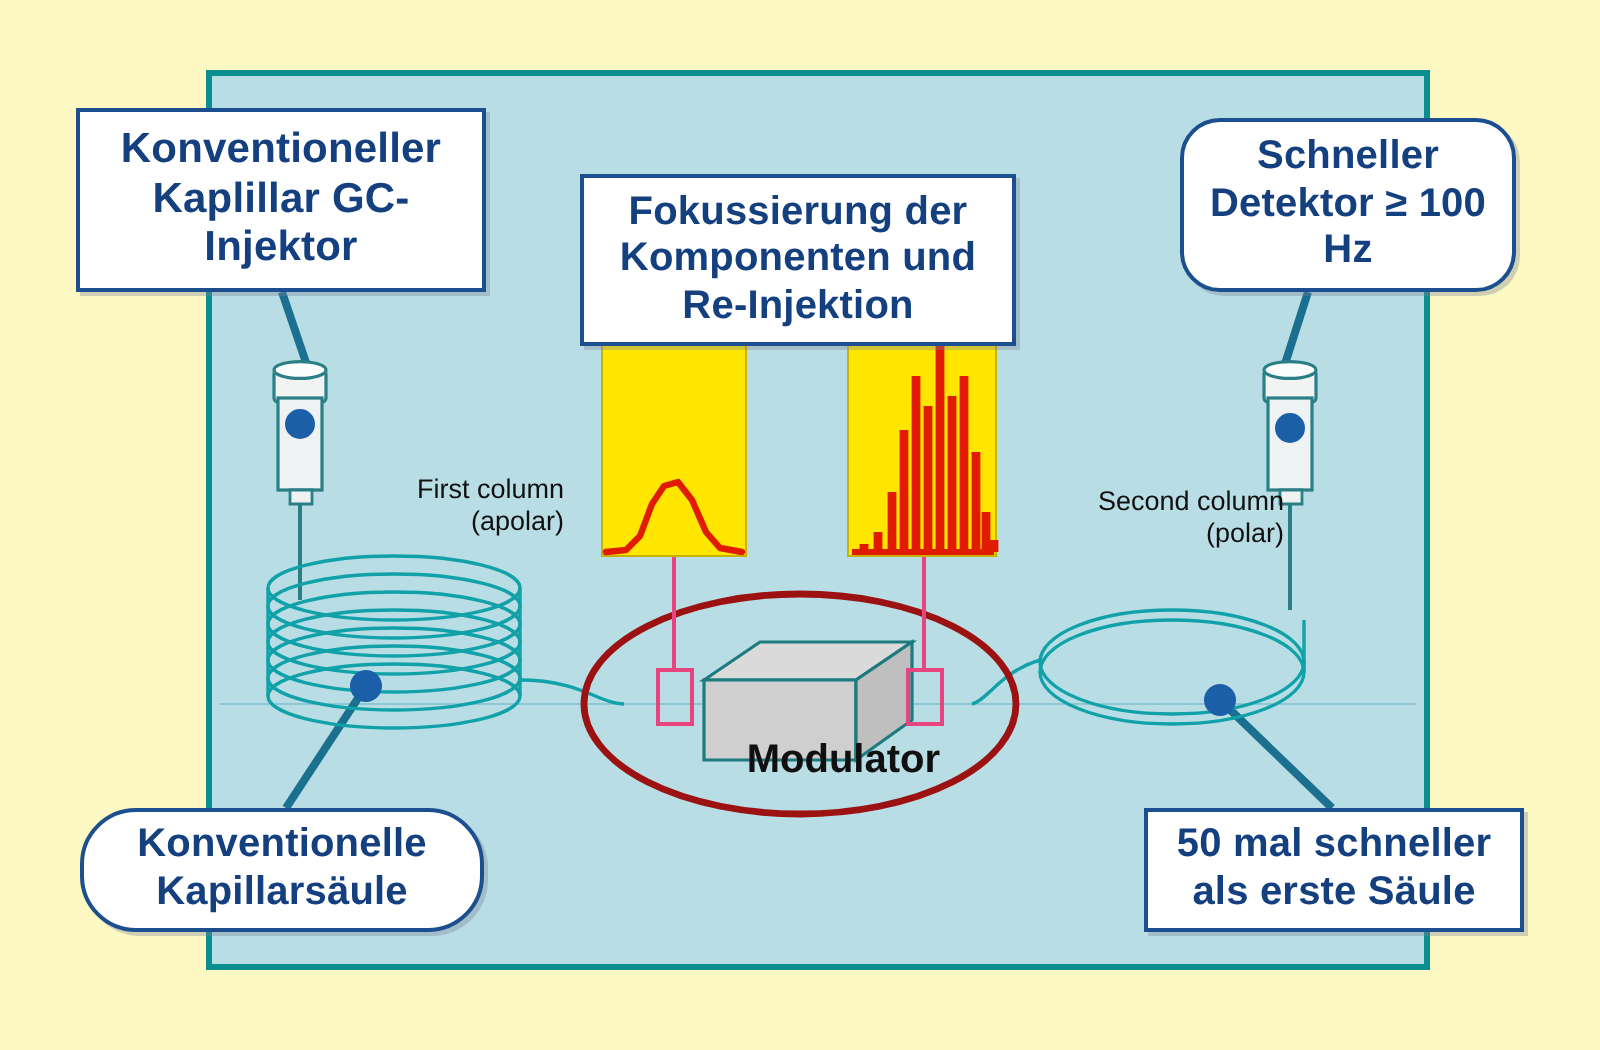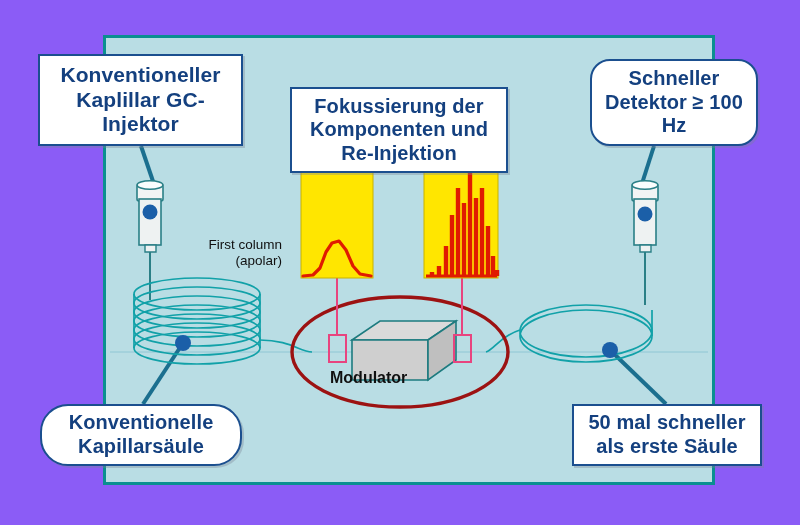--- a/index.html
+++ b/index.html
@@ -4,21 +4,21 @@
 <style>
   html, body {
     margin: 0;
     padding: 0;
     background: #ffffff;
   }
   #root {
     position: relative;
     width: 800px;
     height: 525px;
-    background: #8b5cf6;
+    background: #fef9c3;
     overflow: hidden;
     font-family: "Liberation Sans", sans-serif;
   }
   
   #inner-panel {
     position: absolute;
     left: 103px;
     top: 35px;
     width: 612px;
     height: 450px;
@@ -81,24 +81,24 @@
     font-size: 13.5px;
     line-height: 1.15;
     text-align: right;
     white-space: pre-line;
   }
   #caption-first { left: 166px; top: 237px; width: 116px; }
   #caption-second { left: 516px; top: 243px; width: 126px; }
   #caption-modulator {
     position: absolute;
     left: 330px; top: 369px; width: 140px;
-    text-align: left;
+    text-align: right;
     color: #101010;
     font-weight: bold;
-    font-size: 16px;
+    font-size: 20px;
   }
 </style>
 </head>
 <body>
 
 <div id="root">
 
   <div id="inner-panel"></div>
 
   <svg class="layer" viewBox="0 0 800 525" xmlns="http://www.w3.org/2000/svg">
@@ -194,16 +194,18 @@
 
   <div class="callout" id="callout-detector">Schneller Detektor ≥ 100 Hz</div>
 
   <div class="callout" id="callout-first-column">Konventionelle Kapillarsäule</div>
 
   <div class="callout" id="callout-second-column">50 mal schneller als erste Säule</div>
 
   <div class="inline-caption" id="caption-first">First column
 (apolar)</div>
 
+  <div class="inline-caption" id="caption-second">Second column
+(polar)</div>
 
   <div id="caption-modulator">Modulator</div>
 
 </div>
 
 </body></html>

